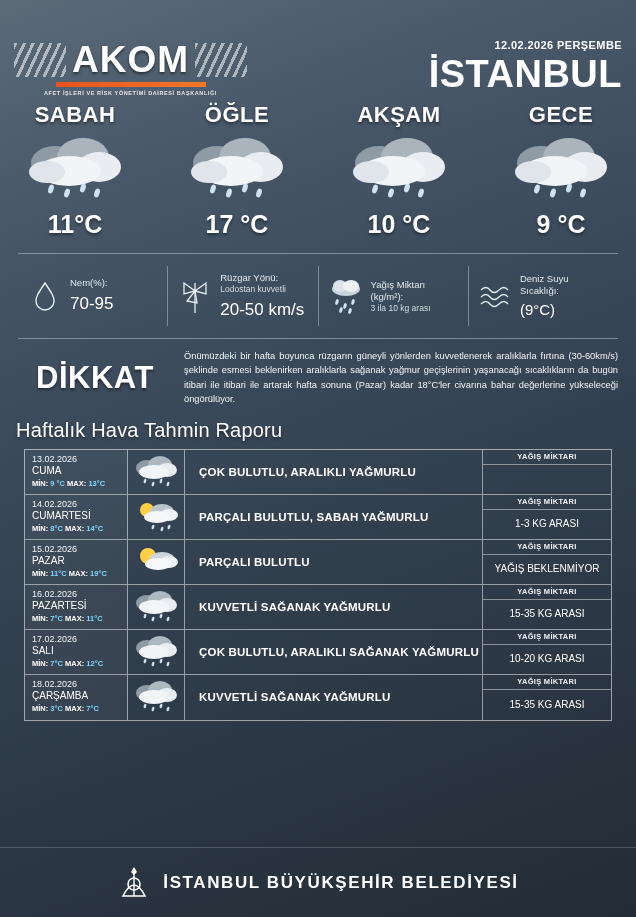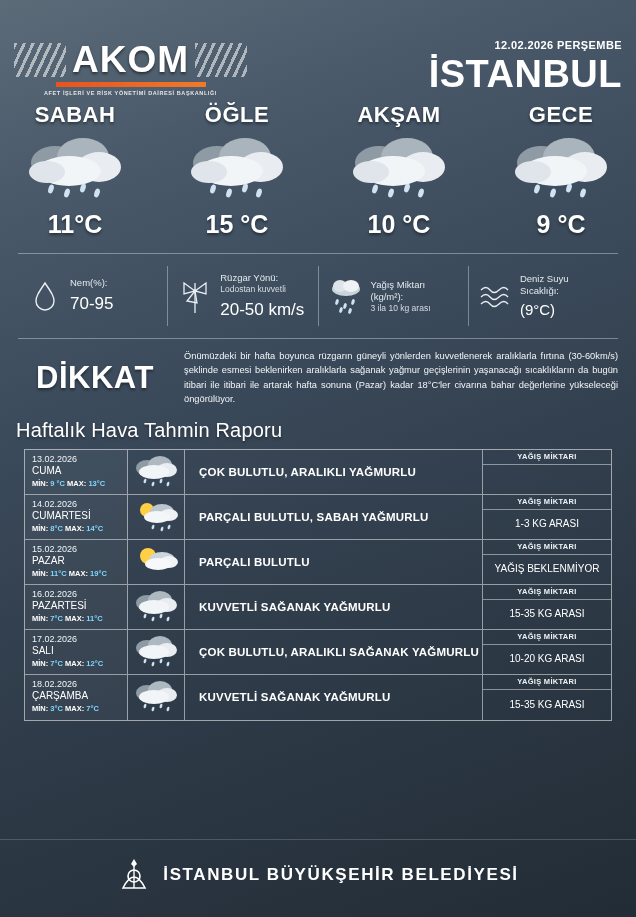--- a/index.html
+++ b/index.html
@@ -129,21 +129,21 @@
     border-bottom: 1px solid rgba(255,255,255,.45);
     color: #eef3f7;
   }
   .rain-val {
     flex: 1; display: flex; align-items: center; justify-content: center;
     font-size: 10px; text-align: center; line-height: 1.15; color: #fff;
   }
 
   
   .footer {
-    position: absolute; left: 0; right: 0; bottom: 8px; height: 70px;
+    position: absolute; left: 0; right: 0; bottom: 0; height: 70px;
     display: flex; align-items: center; justify-content: center; gap: 12px;
     border-top: 1px solid rgba(255,255,255,.18);
   }
   .footer-text { font-size: 17px; font-weight: bold; letter-spacing: 1.6px; }
 
   svg { display: block; overflow: visible; }
 </style>
 </head>
 <body>
 
@@ -195,21 +195,21 @@
         <ellipse cx="48" cy="40" rx="32" ry="15" fill="#f2f5f8"></ellipse>
         <ellipse cx="26" cy="41" rx="18" ry="11" fill="#dfe5ea"></ellipse>
         <g fill="#cfe3f2">
           <ellipse cx="30" cy="58" rx="2.6" ry="4.5" transform="rotate(18 30 58)"></ellipse>
           <ellipse cx="46" cy="62" rx="2.6" ry="4.5" transform="rotate(18 46 62)"></ellipse>
           <ellipse cx="62" cy="57" rx="2.6" ry="4.5" transform="rotate(18 62 57)"></ellipse>
           <ellipse cx="76" cy="62" rx="2.6" ry="4.5" transform="rotate(18 76 62)"></ellipse>
         </g>
       </svg>
     </div>
-    <div class="daypart-temp">15 °C</div>
+    <div class="daypart-temp">17 °C</div>
   </div>
 
   <div class="daypart">
     <div class="daypart-label">AKŞAM</div>
     <div class="daypart-icon">
       <svg width="108" height="74" viewBox="0 0 108 74">
         <ellipse cx="34" cy="32" rx="24" ry="17" fill="#8e9aa4"></ellipse>
         <ellipse cx="62" cy="26" rx="26" ry="19" fill="#aab4bd"></ellipse>
         <ellipse cx="78" cy="36" rx="22" ry="15" fill="#e9edf1"></ellipse>
         <ellipse cx="48" cy="40" rx="32" ry="15" fill="#f2f5f8"></ellipse>

